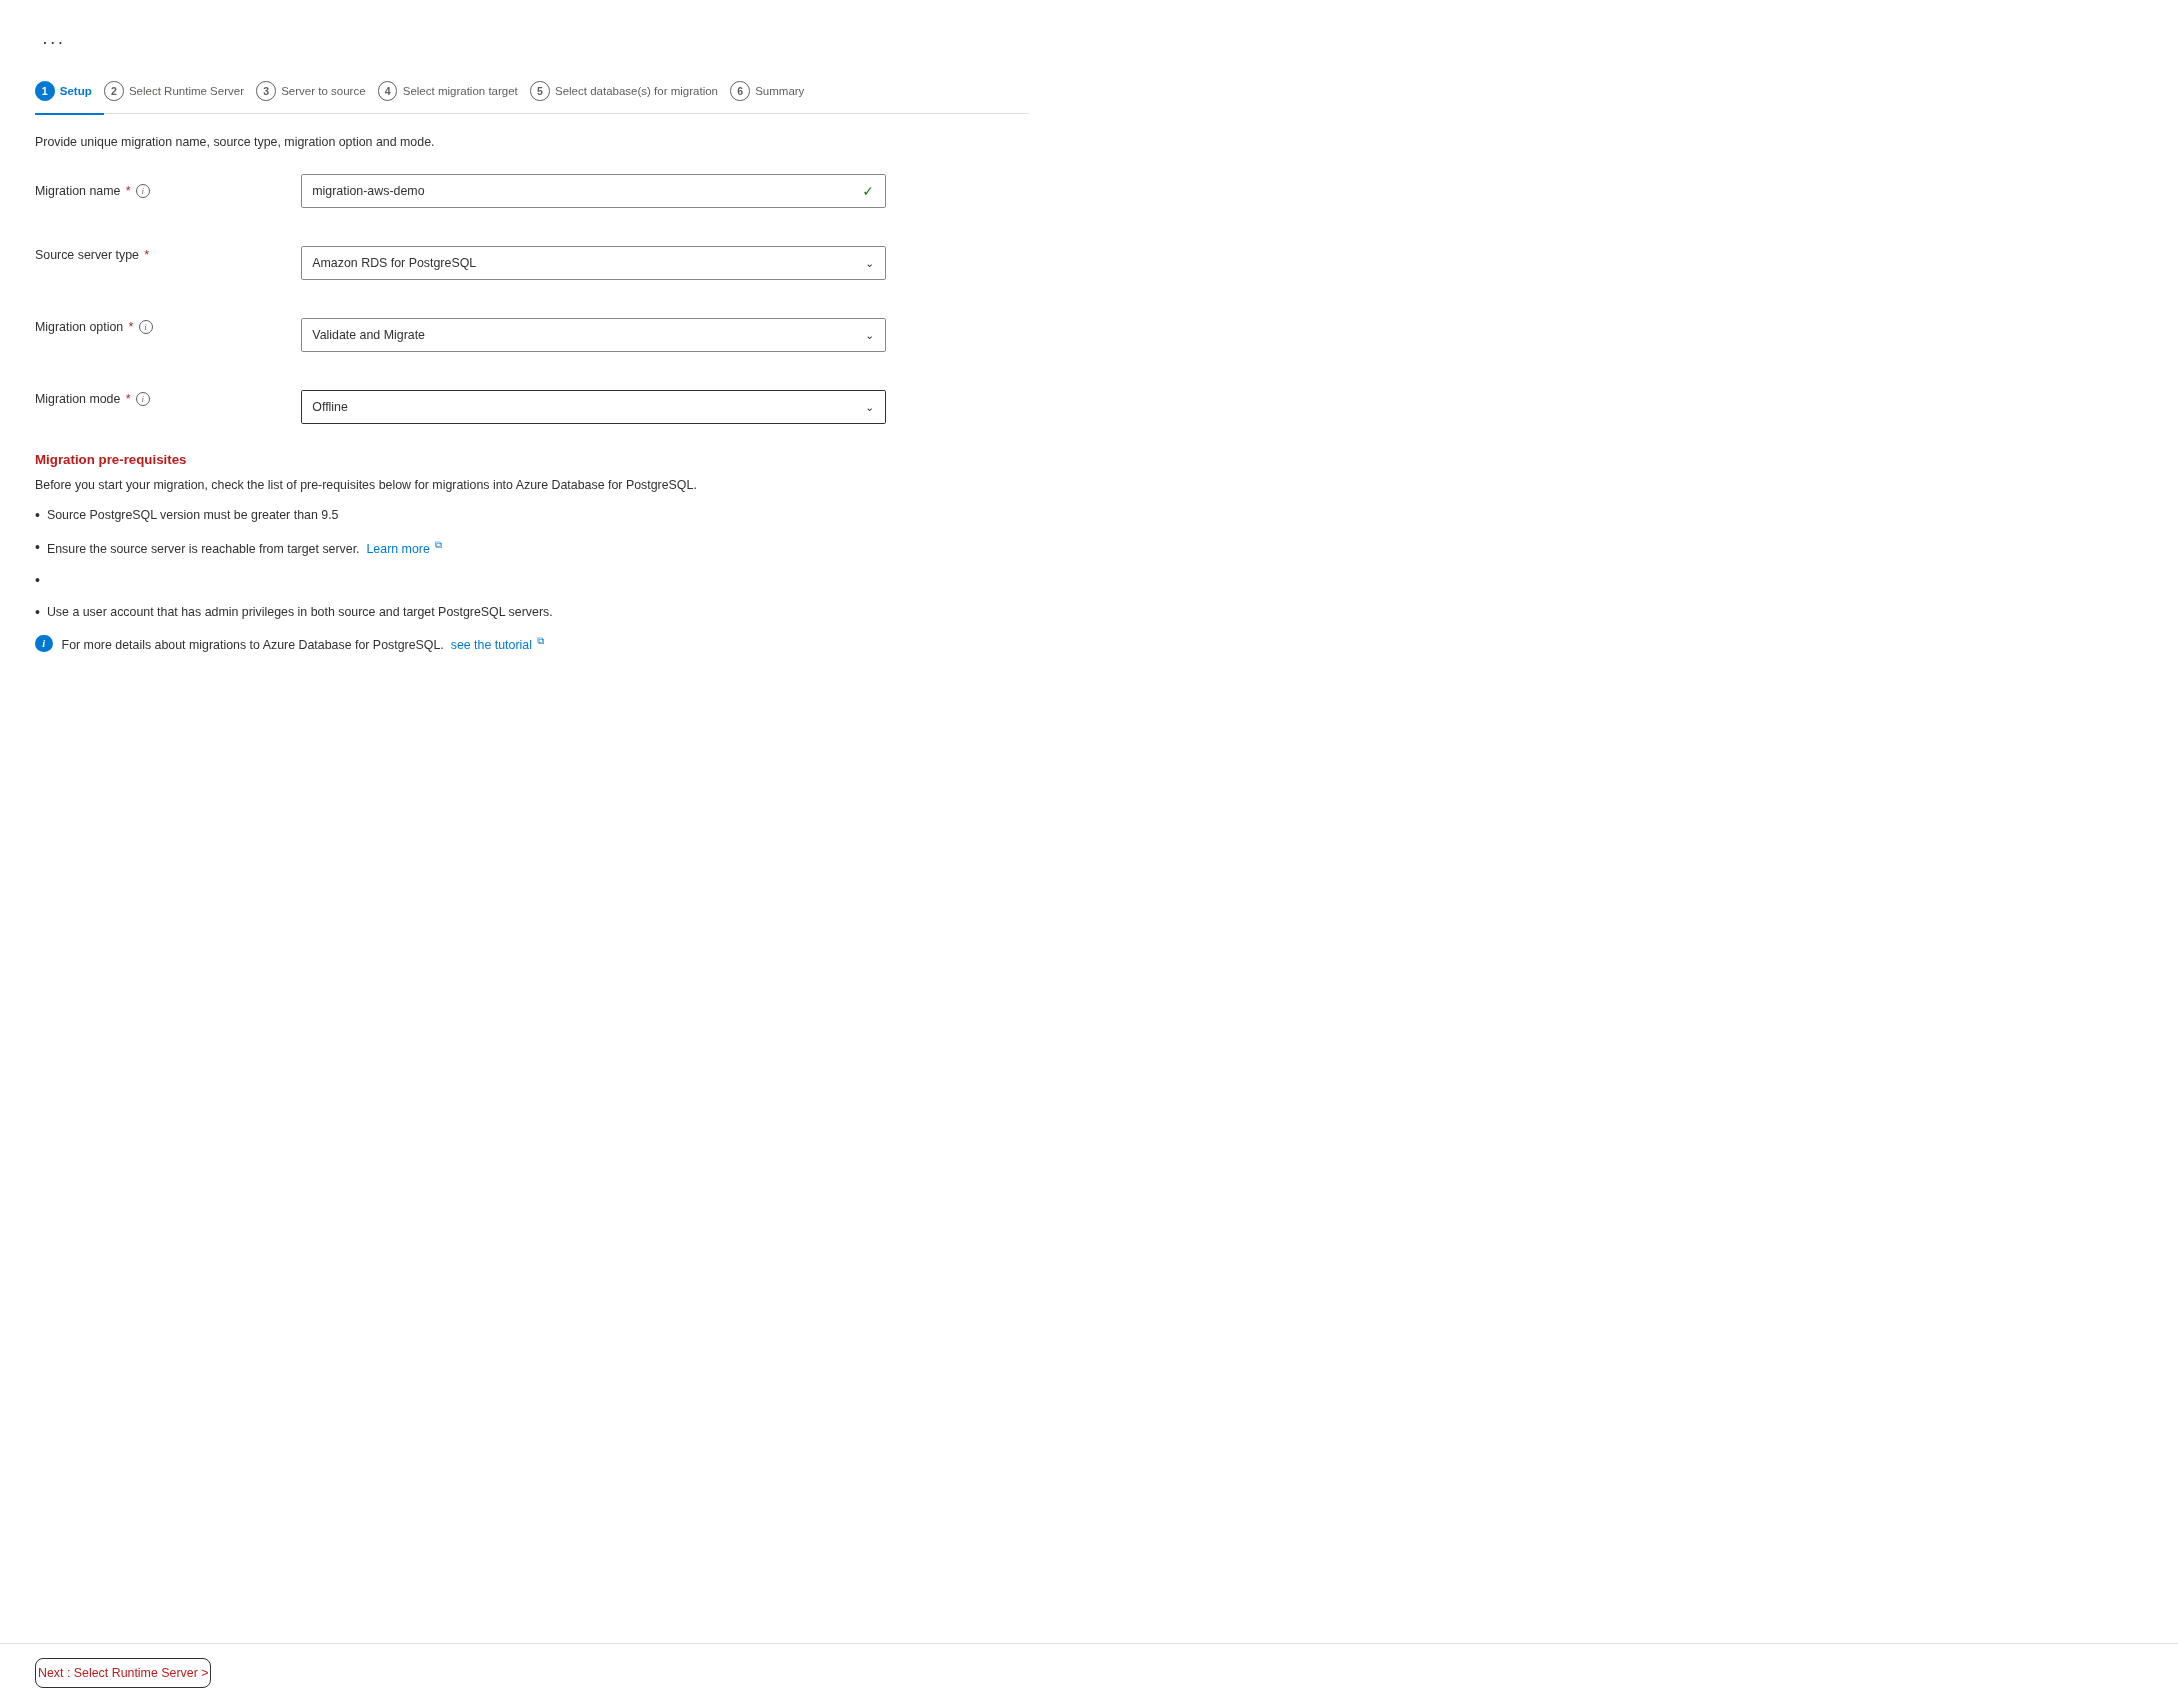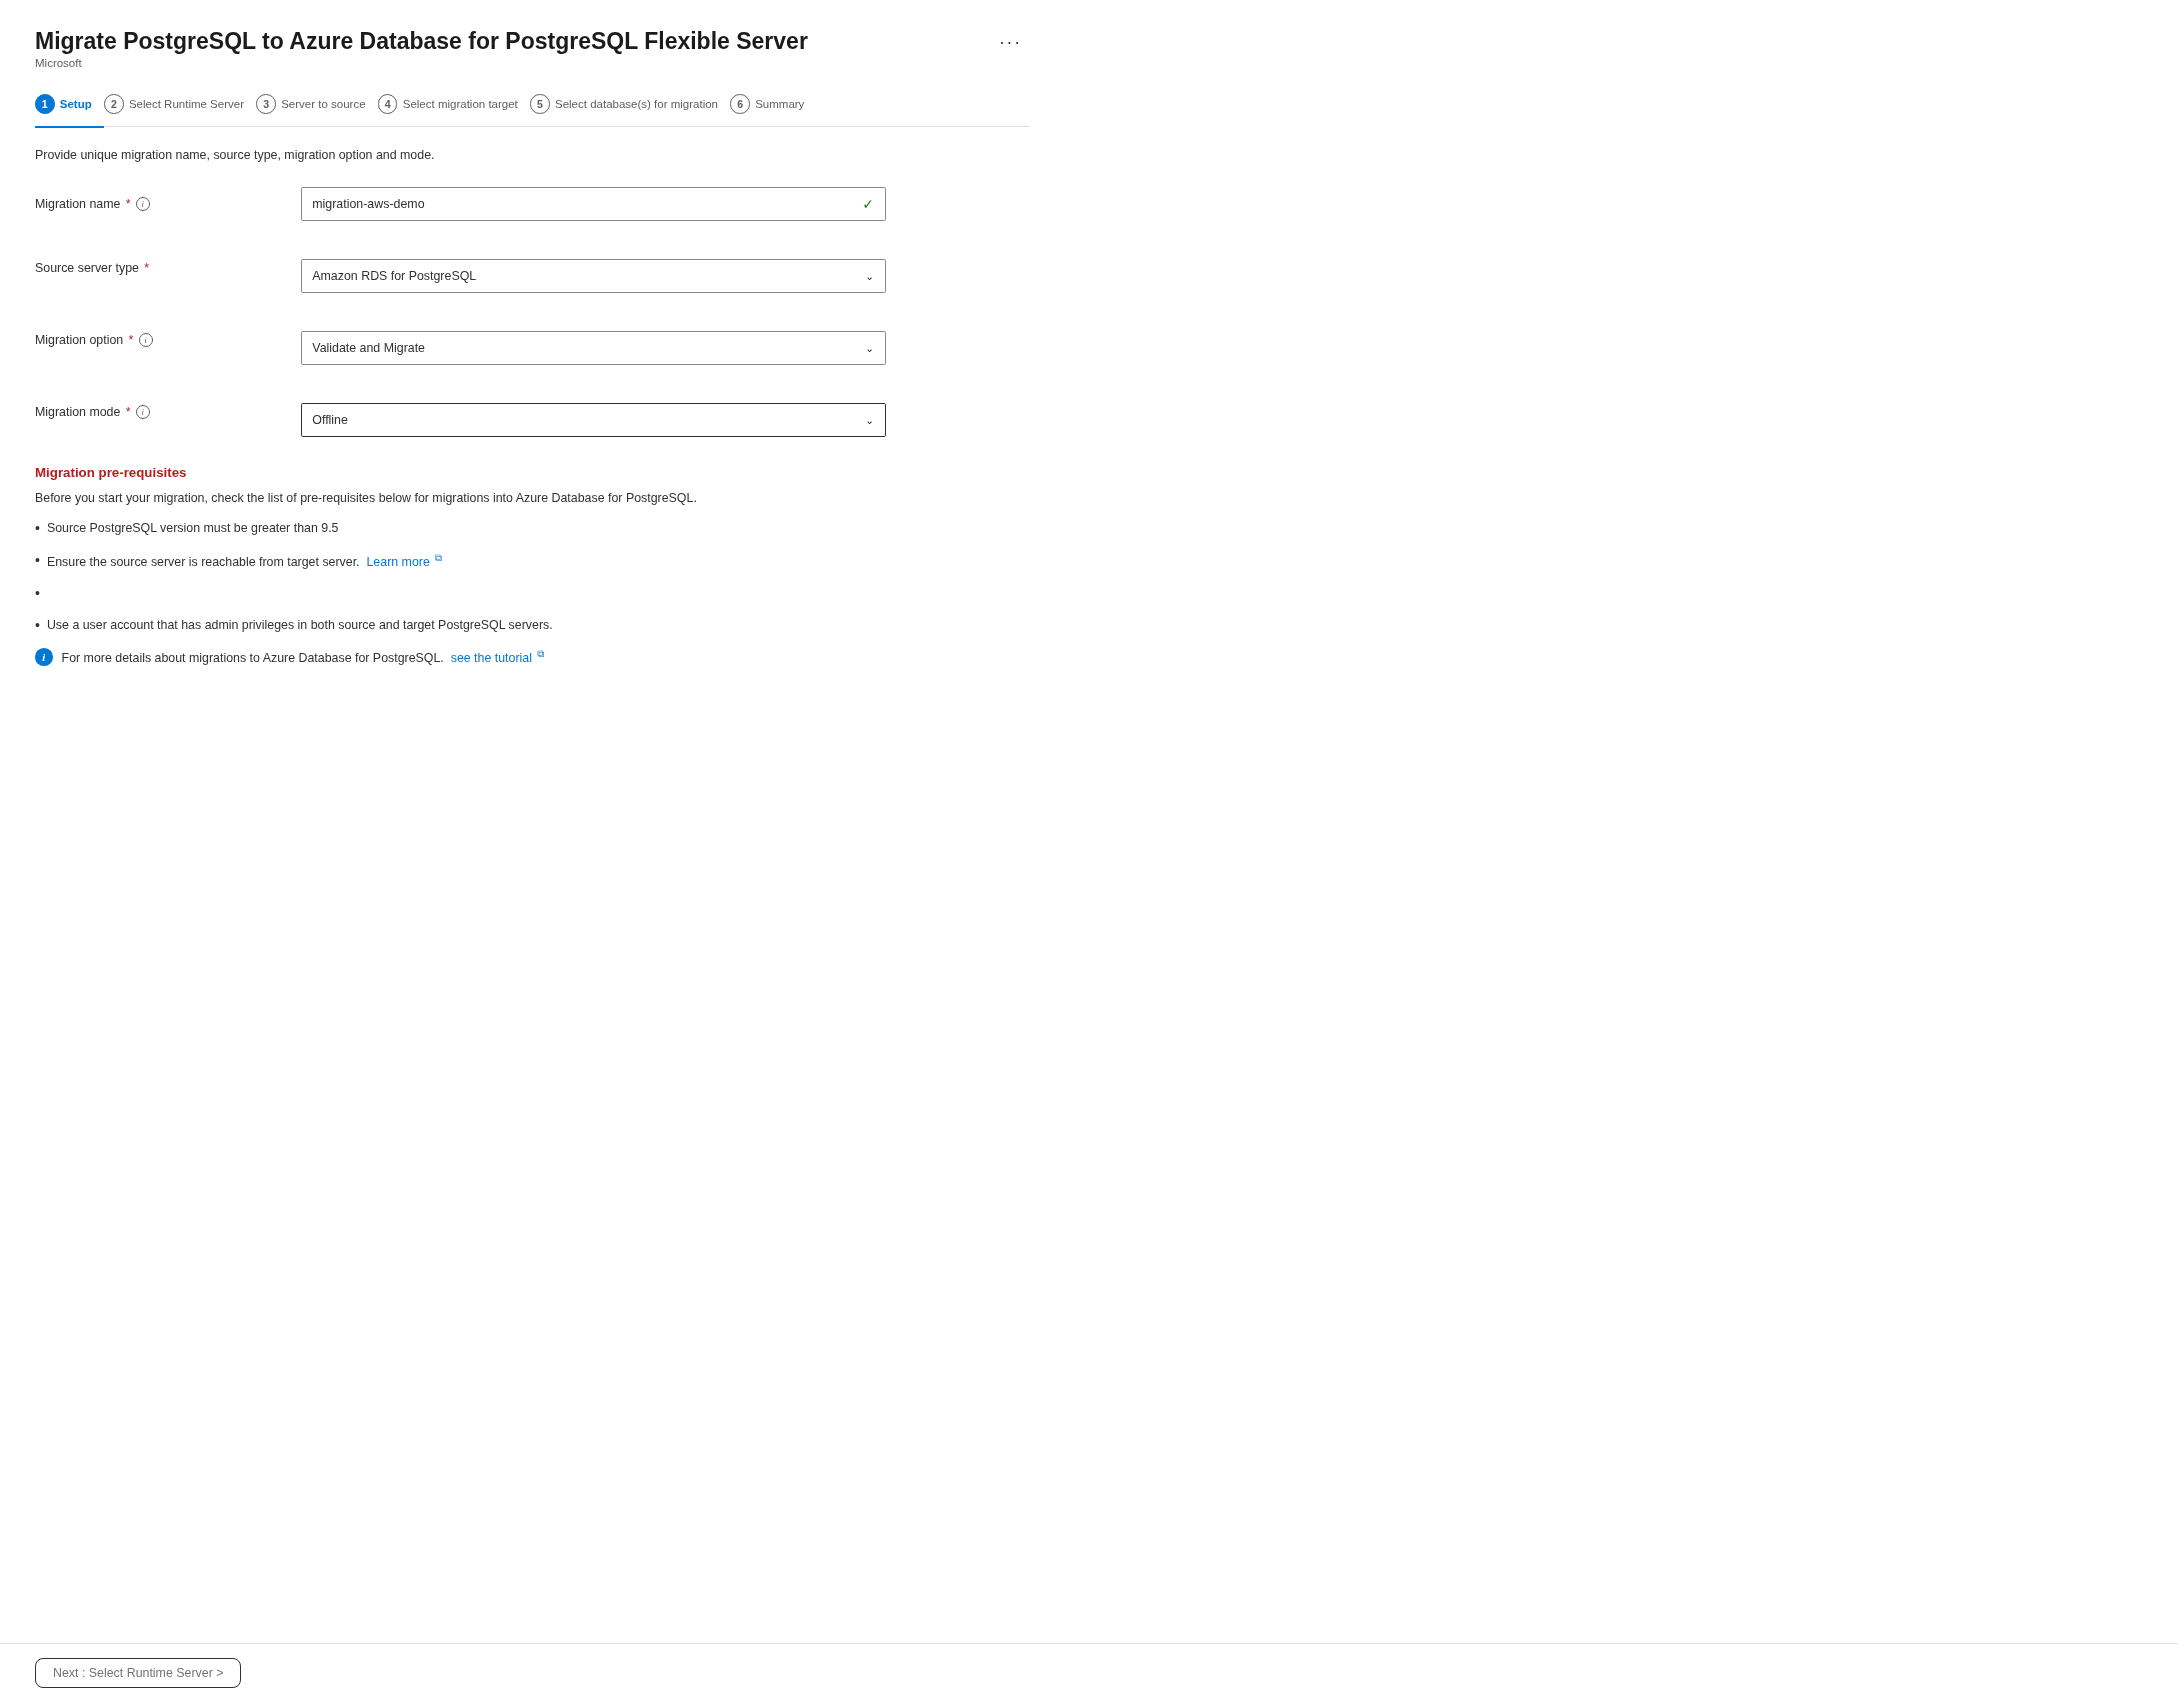--- a/index.html
+++ b/index.html
@@ -251,43 +251,39 @@
       bottom: 0;
       left: 0;
       right: 0;
       background: #fff;
       border-top: 0.9px solid #e1dfdd;
       padding: 14px 35px;
     }
     .next-button {
       border: 0.9px solid #323130;
       background: #fff;
-      color: #737373;
-      padding: 7px 17px;
+      color: #b91c1c;
+      padding: 7px 2px;
       font-size: 12.4px;
       cursor: pointer;
       border-radius: 8px;
       font-family: inherit;
     }
 
     .input-row-value {
       display: flex;
       align-items: center;
       justify-content: space-between;
       width: 100%;
     }
   </style>
 </head>
 <body>
 
 <div class="page-header">
-  <div>
-    <div class="page-title">Migrate PostgreSQL to Azure Database for PostgreSQL Flexible Server</div>
-    <div class="page-subtitle">Microsoft</div>
-  </div>
   <div class="more-icon">···</div>
 </div>
 
 <nav class="wizard-steps">
   <div class="step active">
     <div class="step-circle">1</div>
     <span>Setup</span>
   </div>
   <span class="step-separator"></span>
   <div class="step">

